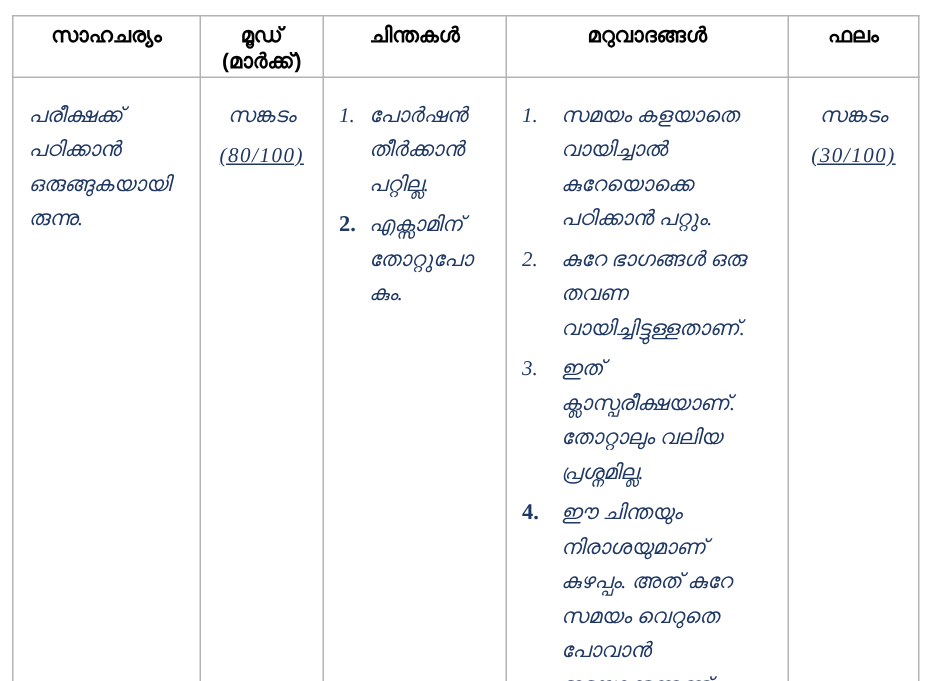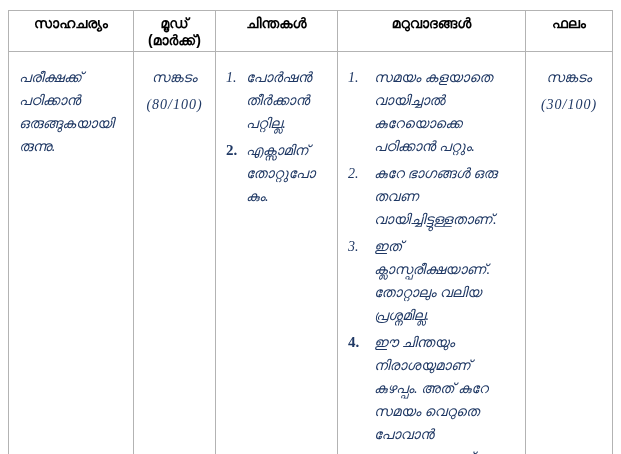--- a/index.html
+++ b/index.html
@@ -43,21 +43,21 @@
   }
   .record td {
     color: #1F3864;
     font-style: italic;
     font-size: 14px;
     line-height: 23px;
     padding: 14px 8px 8px 10px;
     overflow-wrap: anywhere;
   }
   td.center-cell { text-align: center; padding-left: 4px; padding-right: 4px; }
-  .score { display: block; margin-top: 4px; letter-spacing: 1px; }
+  .score { display: block; margin-top: 4px; letter-spacing: 1px; text-decoration: underline; }
   .num-list .item {
     display: flex;
     align-items: flex-start;
     margin-bottom: 4px;
   }
   .num-list .marker {
     flex: 0 0 20px;
     width: 20px;
   }
   .counter-list .marker {

